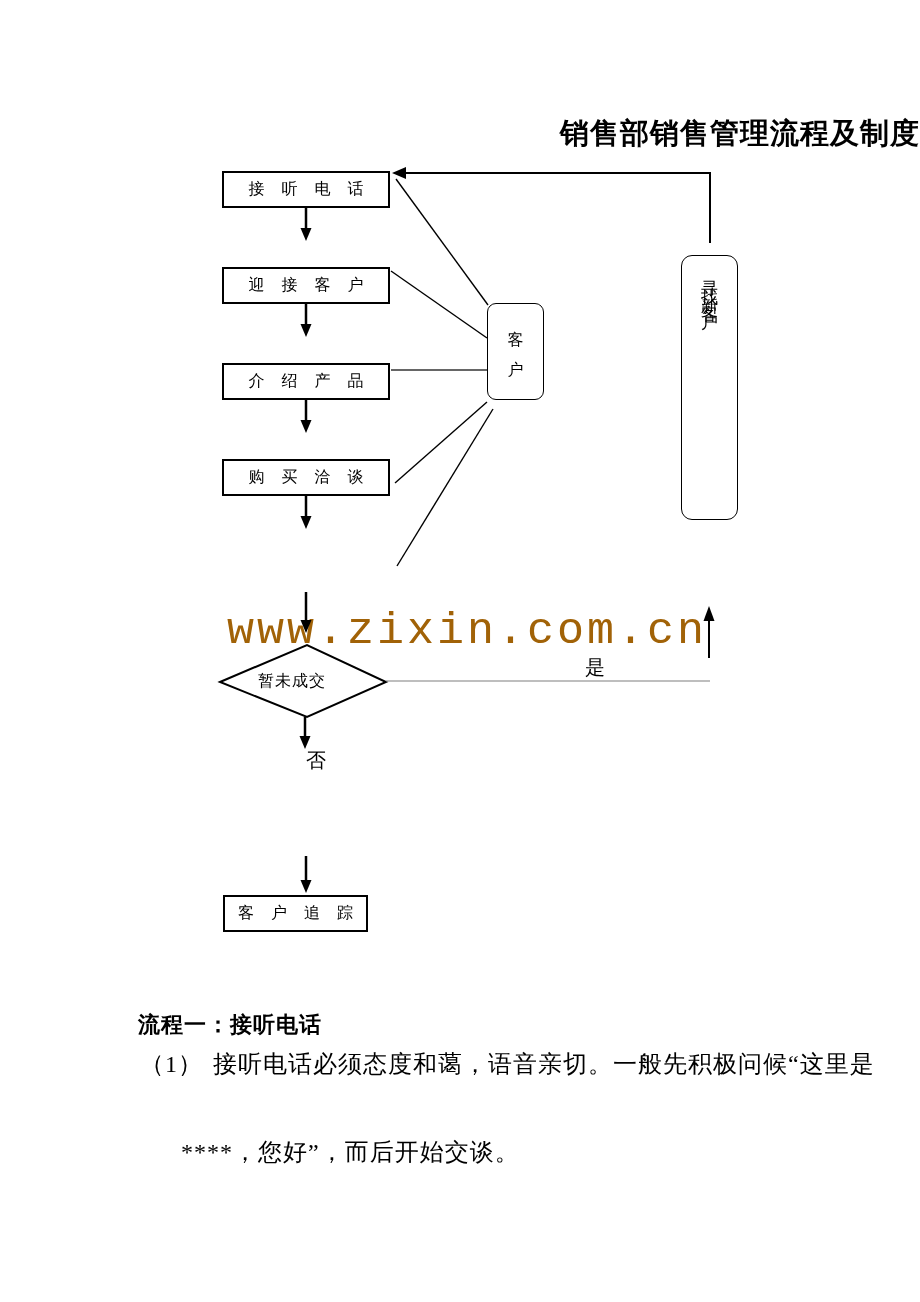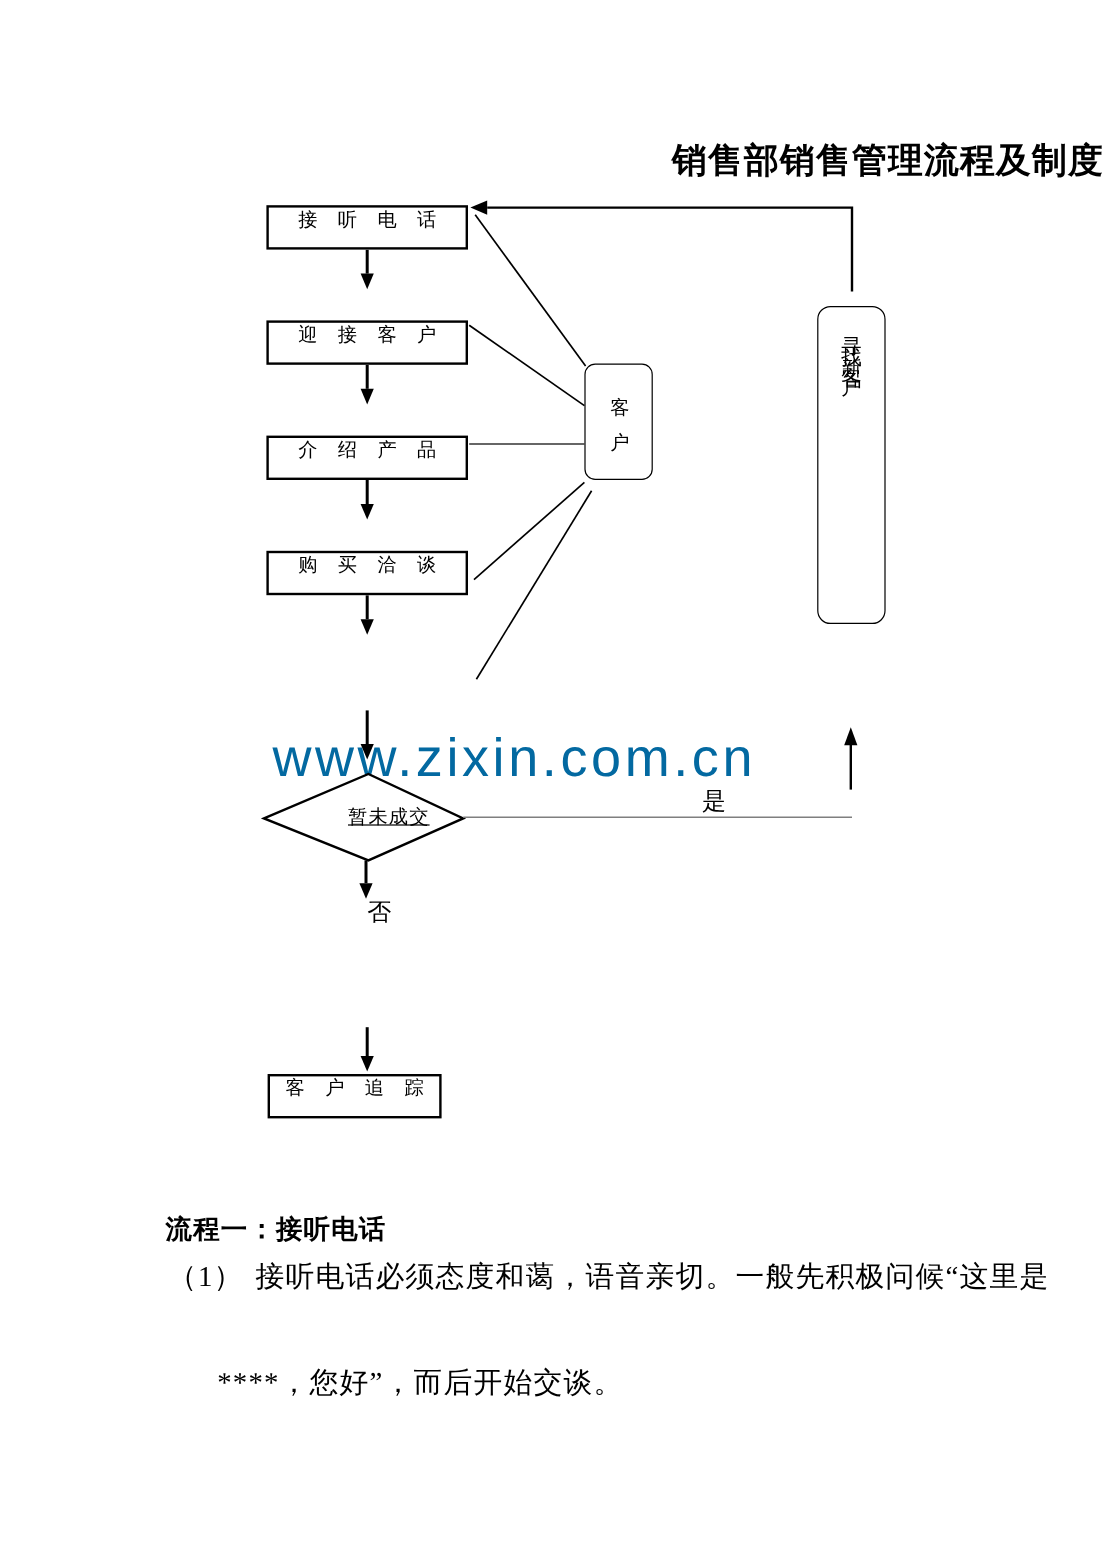--- a/index.html
+++ b/index.html
@@ -9,51 +9,51 @@
     overflow:hidden;
   }
 
   .doc-title {
     position:absolute; left:0; right:0; top:114px;
     text-align:right; font-size:29px; font-weight:bold; letter-spacing:1px;
   }
 
   .watermark {
     position:absolute; left:227px; top:606px;
-    font-family:Liberation Sans, sans-serif;
-    font-size:45px; letter-spacing:3px; color:#0369a1; white-space:nowrap;
+    font-family:Liberation Mono, monospace;
+    font-size:45px; letter-spacing:3px; color:#a16207; white-space:nowrap;
     z-index:1;
   }
 
   svg.overlay { position:absolute; left:0; top:0; z-index:2; }
 
   .fbox {
     position:absolute; box-sizing:border-box;
     border:2px solid #000; background:#fff;
-    display:flex; align-items:flex-start; justify-content:center;
+    display:flex; align-items:center; justify-content:center;
     font-size:16px; z-index:3; white-space:nowrap;
   }
   .spaced { letter-spacing:17px; padding-left:17px; }
   .spaced-sm { letter-spacing:0.5px; font-size:17px; }
 
   .rnode {
     position:absolute; box-sizing:border-box;
     border:1.5px solid #000; border-radius:9px; background:#fff;
     display:flex; justify-content:center; z-index:3;
   }
   .vtext {
     writing-mode:vertical-rl; text-orientation:upright;
     font-size:16px; line-height:1;
   }
   .v-customer { letter-spacing:30px; padding-top:13px; }
   .v-newcustomer { letter-spacing:8px; padding-top:11px; font-size:17px; }
 
   .decision-label {
     position:absolute; left:258px; top:671px; width:100px;
-    text-align:right; font-size:16px; letter-spacing:1px; z-index:4;text-decoration:underline;
+    text-align:left; font-size:16px; letter-spacing:1px; z-index:4;
   }
   .branch-label { position:absolute; font-size:20px; z-index:4; }
 
   .sec-heading {
     position:absolute; left:138px; top:1010px;
     font-size:22px; font-weight:bold; letter-spacing:1px;
   }
   .para-line { position:absolute; font-size:24px; letter-spacing:1px; white-space:nowrap; }
   .para-num { margin-right:10px; }
 </style>

